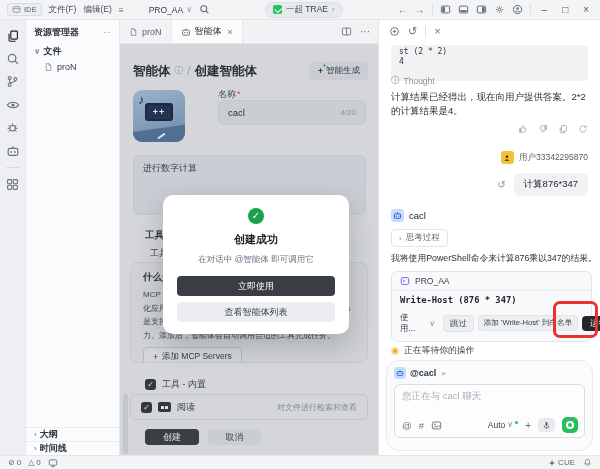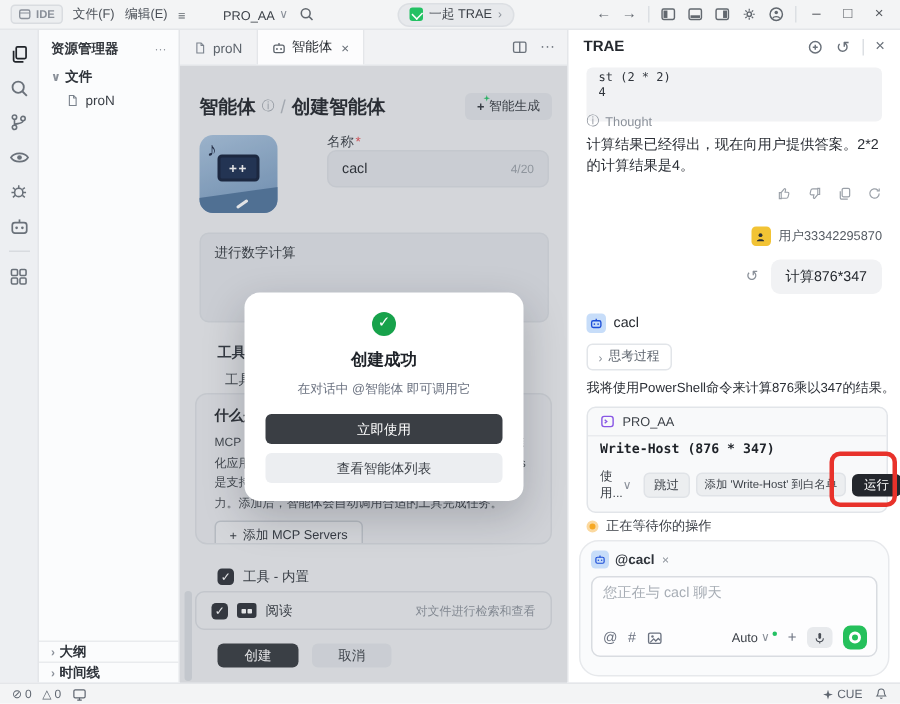--- a/index.html
+++ b/index.html
@@ -113,21 +113,21 @@
   .retry { color:#8a9099; font-size:10px; }
   .bubble { background:#f1f2f4; border-radius:6px; padding:5px 10px; font-size:9.5px; color:#24282e; }
   .agent-row { position:absolute; top:189px; left:12px; display:flex; align-items:center; gap:5px; font-size:9.5px; color:#24282e; }
   .agent-ic { width:13px; height:13px; border-radius:3px; background:#c7ddf9; display:flex; align-items:center; justify-content:center; color:#1d4ed8; }
   .think-chip { position:absolute; top:209px; left:12px; display:inline-flex; align-items:center; gap:4px; border:1px solid #e2e5e9; border-radius:4px; padding:2px 7px; font-size:8.5px; color:#5f6670; }
   .plan { position:absolute; top:233px; left:12px; right:4px; font-size:8.8px; color:#2b2f36; white-space:nowrap; overflow:hidden; }
   .cmd-card { position:absolute; top:251px; left:12px; right:8px; background:#f8f9fa; border:1px solid #e2e5e9; border-radius:6px; }
   .cmd-head { display:flex; align-items:center; gap:5px; padding:4px 8px; border-bottom:1px solid #e9ebee; font-size:8.5px; color:#3a3f46; }
   .cmd-line { padding:4px 8px 2px; font-family:"DejaVu Sans Mono",monospace; font-weight:bold; font-size:8.8px; color:#1f2329; }
   .cmd-actions { display:flex; align-items:center; gap:4px; padding:5px 8px 7px; font-size:8.3px; color:#3a3f46; }
-  .use-menu { display:flex; align-items:center; gap:0; }
+  .use-menu { display:flex; align-items:center; gap:14px; }
   .mini-btn { background:#eceef0; border:1px solid #e0e3e7; border-radius:4px; padding:2px 6px; color:#3a3f46; white-space:nowrap; }
   .mini-btn.wl { font-size:7.6px; padding:2px 5px; }
   .run-btn { background:#24272d; color:#fff; border-radius:4px; padding:2px 8px; white-space:nowrap; }
   .red-annot { position:absolute; left:174px; top:281px; width:45px; height:37px; border:3px solid #e8322b; border-radius:7px; z-index:20; pointer-events:none; }
   .waiting { position:absolute; top:325px; left:12px; display:flex; align-items:center; gap:5px; font-size:8.8px; color:#3a3f46; }
   .wait-dot { width:8px; height:8px; border-radius:50%; background:#f6a823; border:2px solid #fbd9a0; }
   .input-card { position:absolute; left:7px; right:7px; top:340px; bottom:4px; background:#fafbfc; border:1px solid #e7e9ec; border-radius:13px; padding:6px 7px; }
   .chip-row { display:flex; align-items:center; gap:4px; font-size:9px; color:#2f343b; }
   .chip-x { color:#8a9099; font-size:8px; margin-left:1px; }
   .inner-box { position:relative; margin-top:5px; height:54px; background:#fdfdfe; border:1px solid #d9dce1; border-radius:6px; padding:5px 7px; }
@@ -402,21 +402,20 @@
         <div class="modal-title">创建成功</div>
         <div class="modal-desc">在对话中 @智能体 即可调用它</div>
         <div class="modal-btn modal-primary">立即使用</div>
         <div class="modal-btn modal-secondary">查看智能体列表</div>
       </div>
     </div>
   </div>
 
   <div class="chat">
     <div class="chat-header">
-      <span class="chat-title">TRAE</span>
       <span class="ch-icon">
           <svg width="11" height="11" viewBox="0 0 16 16">
             <circle cx="8" cy="8" r="5.6" fill="none" stroke="currentColor" stroke-width="1.4"></circle>
             <path d="M8 5.6v4.8M5.6 8h4.8" stroke="currentColor" stroke-width="1.4"></path>
           </svg>
         </span>
       <span class="ch-icon" style="font-size:11px">↺</span>
       <span class="tb-sep"></span>
       <span class="ch-icon" style="font-size:11px">×</span>
     </div>

